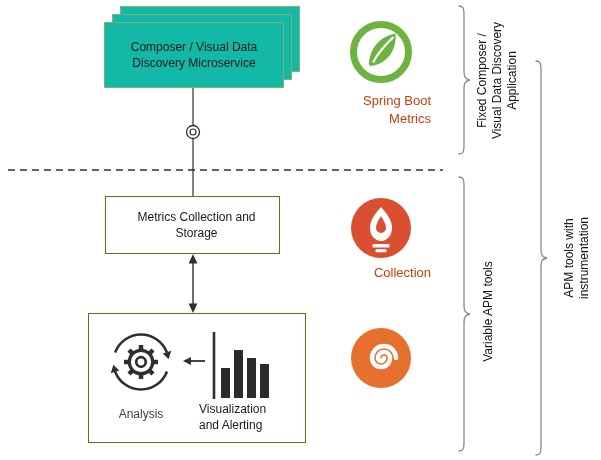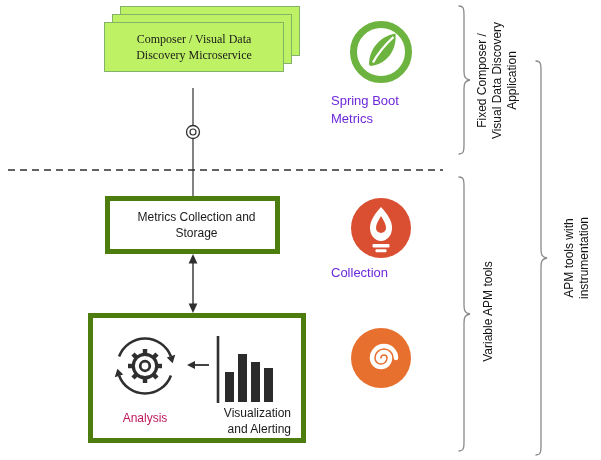--- a/index.html
+++ b/index.html
@@ -3,51 +3,51 @@
 <meta charset="utf-8">
 <style>
   html,body { margin:0; padding:0; background:#ffffff; }
   .canvas {
     position:relative; width:601px; height:460px; background:#ffffff;
     font-family:"Liberation Sans", sans-serif; color:#1a1a1a; overflow:hidden;
   }
   .abs { position:absolute; }
   
   .card {
-    position:absolute; width:180px; height:50px; box-sizing:border-box;
-    background:#bef264; border:1px solid #82b366;font-family:Liberation Serif, serif;
+    position:absolute; width:180px; height:66px; box-sizing:border-box;
+    background:#14b8a6; border:1px solid #82b366;
   }
   .card-front {
     display:flex; align-items:center; justify-content:center;
     text-align:center; font-size:12px; line-height:1.35; padding:0 12px;
   }
   
   .node {
     position:absolute; box-sizing:border-box; background:#ffffff;
-    border:5px solid #4d7c0f; display:flex; align-items:center;
+    border:1px solid #4d7c0f; display:flex; align-items:center;
     justify-content:center; text-align:center; font-size:12px; line-height:1.35;padding-left:8px;
   }
   .node-label { padding:0 14px; }
   
   .overlay { position:absolute; left:0; top:0; pointer-events:none; }
   
   .icon-label {
-    position:absolute; width:100px; text-align:left;
-    font-size:13px; line-height:1.35; color:#6d28d9;
+    position:absolute; width:100px; text-align:right;
+    font-size:13px; line-height:1.35; color:#c2410c;
   }
   
   .vlabel {
     position:absolute; transform:rotate(-90deg); transform-origin:center;
     text-align:center; font-size:12px; line-height:1.25; color:#111111;
   }
   .analysis-label {
-    position:absolute; text-align:center; font-size:12px; color:#be185d;
+    position:absolute; text-align:center; font-size:12px; color:#404040;
   }
   .viz-label {
-    position:absolute; text-align:right; font-size:12px; line-height:1.3; color:#1a1a1a;
+    position:absolute; text-align:left; font-size:12px; line-height:1.3; color:#1a1a1a;
   }
 </style>
 </head>
 <body>
 
 <div class="canvas">
 
   <svg class="overlay" width="601" height="460" viewBox="0 0 601 460">
 
     <line x1="193" y1="88" x2="193" y2="125" stroke="#2f2f2f" stroke-width="1.2"></line>

